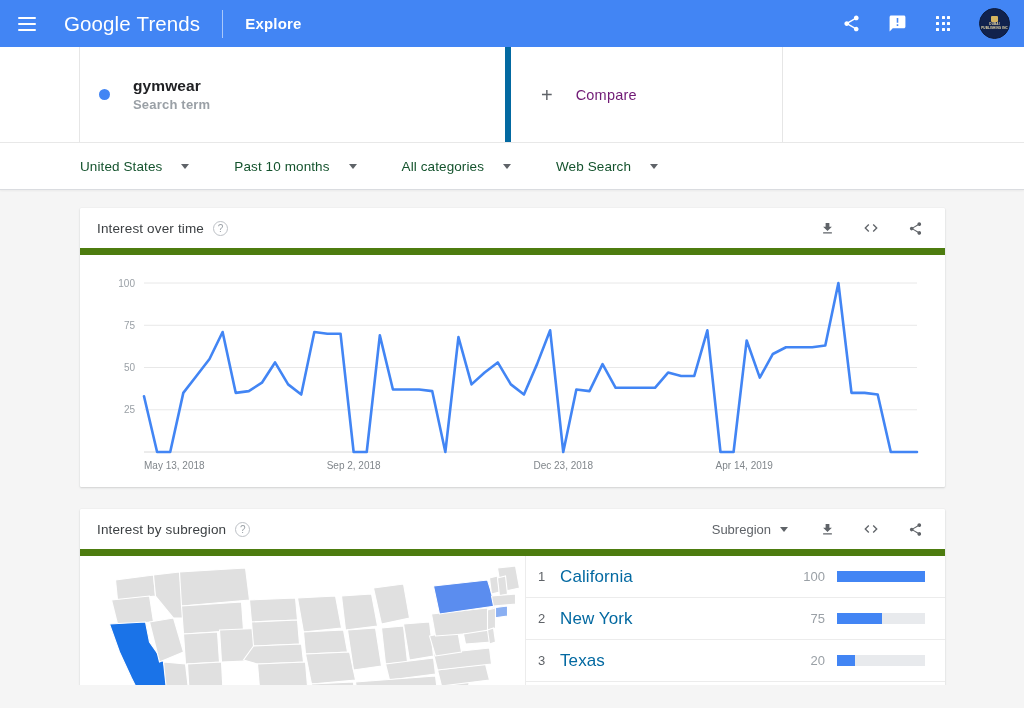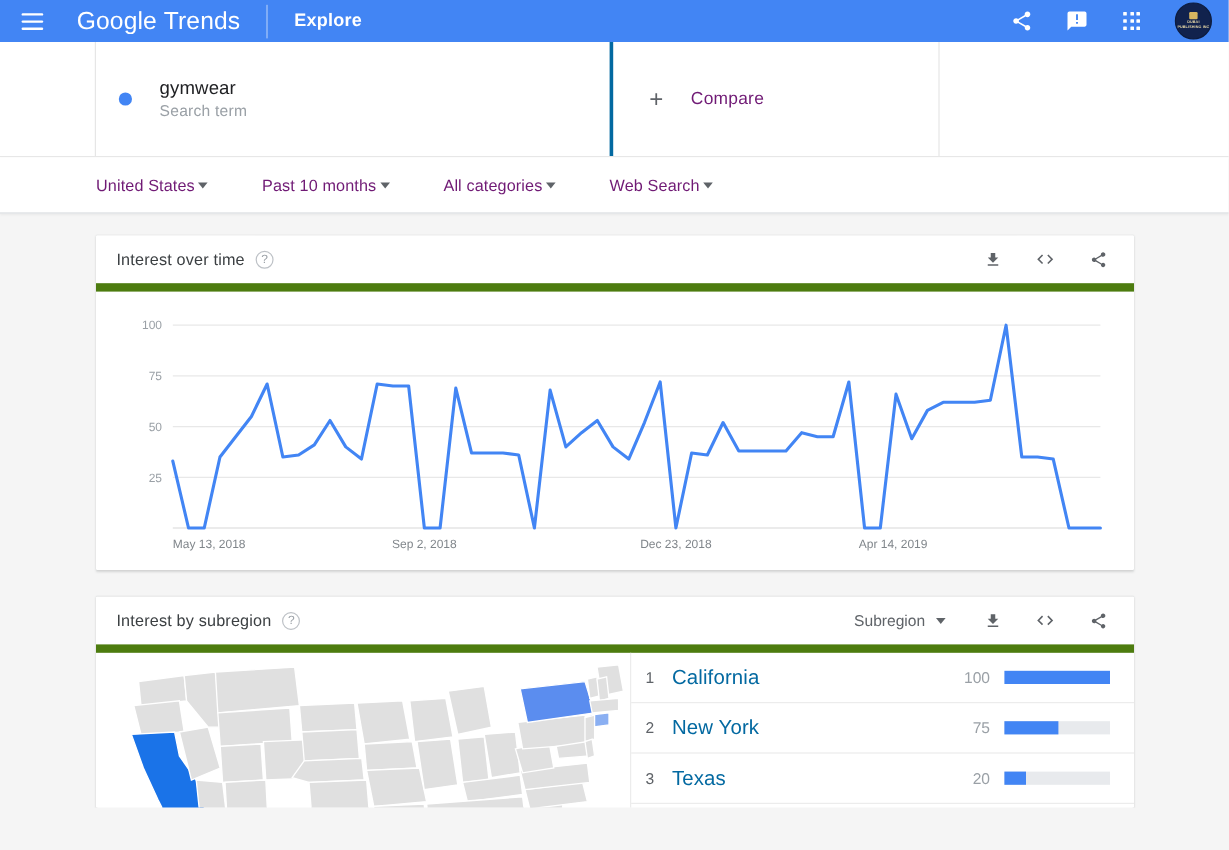--- a/index.html
+++ b/index.html
@@ -6,21 +6,21 @@
   html, body {
     width: 1024px; height: 708px;
     font-family: "Liberation Sans", sans-serif;
     background: #f5f5f5;
     overflow: hidden;
     -webkit-font-smoothing: antialiased;
   }
 
   
   .appbar {
-    height: 35px; background: #4285f4;
+    height: 47px; background: #4285f4;
     display: flex; align-items: center;
     padding: 0 14px 0 18px; color: #fff;
     position: relative; z-index: 5;
   }
   .menu-btn {
     width: 26px; height: 26px; display: flex; flex-direction: column;
     justify-content: center; gap: 4px; cursor: pointer; margin-right: 20px;
   }
   .menu-btn i { display: block; height: 2px; background: #fff; border-radius: 1px; width: 18px; }
   .brand { font-size: 20.5px; letter-spacing: .1px; white-space: nowrap; }
@@ -49,23 +49,24 @@
     letter-spacing: .1px; font-weight: 700; text-transform: uppercase;
   }
 
   
   .query-row {
     background: #fff; display: flex; height: 96px;
     border-bottom: 1px solid #e8e8e8;
   }
   .q-gutter { width: 80px; border-right: 1px solid #e6e6e6; height: 100%; }
   .q-term {
-    flex: 0 0 431px; border-right: 3px solid #0369a1;
+    flex: 0 0 431px; border-right: 6px solid #0369a1;
     display: flex; align-items: center; padding-left: 19px;
     cursor: text;
+    font-weight: bold;
   }
   .q-dot { width: 11px; height: 11px; border-radius: 50%; background: #4285f4; margin-right: 23px; flex: none; }
   .q-label-wrap { display: flex; flex-direction: column; gap: 2px; }
   .q-title { font-size: 15.5px; color: #202124; letter-spacing: .1px; }
   .q-sub { font-size: 13px; color: #9aa0a6; letter-spacing: .2px; }
   .q-compare {
     flex: 1; display: flex; align-items: center; padding-left: 30px;
     cursor: pointer; border-right: 1px solid #e6e6e6; max-width: 434px;
   }
   .q-plus { font-size: 20px; color: #5f6368; font-weight: 300; margin-right: 23px; line-height: 1; }
@@ -73,22 +74,22 @@
   .q-tail { flex: 1; }
 
   
   .filter-row {
     background: #fff; height: 47px; display: flex; align-items: center;
     padding-left: 80px; border-bottom: 1px solid #dadce0;
     box-shadow: 0 1px 2px rgba(0,0,0,.05);
     position: relative; z-index: 2;
   }
   .filter {
-    display: flex; align-items: center; gap: 3px;
-    font-size: 13.5px; color: #701a75; cursor: pointer;
+    display: flex; align-items: center; gap: 19px;
+    font-size: 13.5px; color: #14532d; cursor: pointer;
     margin-right: 45px; letter-spacing: .1px;
   }
   .caret { width: 0; height: 0; border-left: 4.5px solid transparent; border-right: 4.5px solid transparent; border-top: 5px solid #5f6368; }
 
   
   .page { background: #f5f5f5; height: 495px; padding: 18px 0 0 0; overflow: hidden; }
   .card {
     background: #fff; margin: 0 80px 22px 80px; width: 865px;
     box-shadow: 0 1px 2px rgba(60,64,67,.18), 0 0 1px rgba(60,64,67,.12);
     border-radius: 1px;

